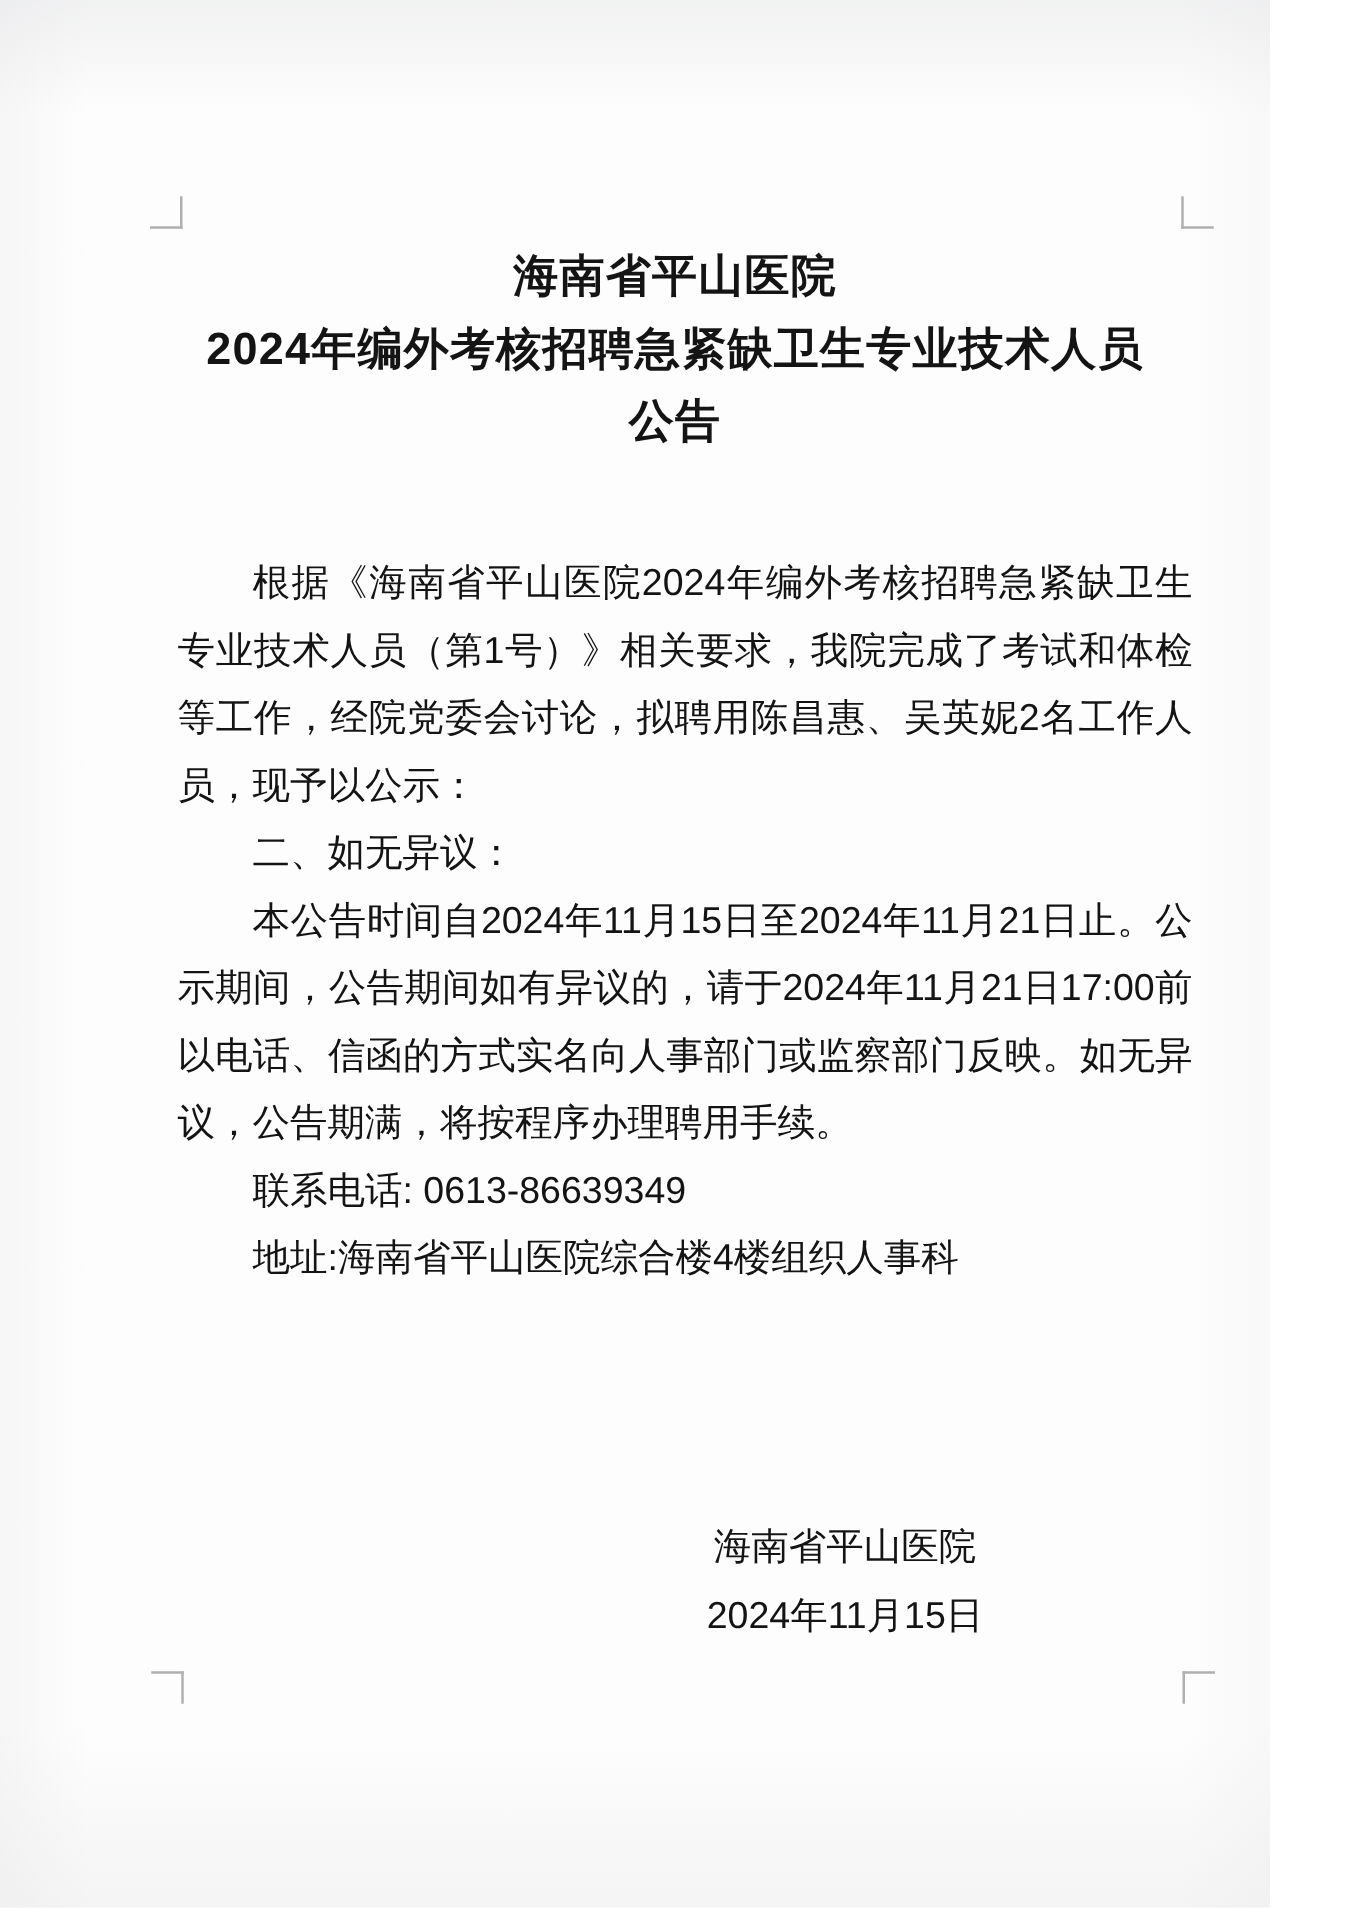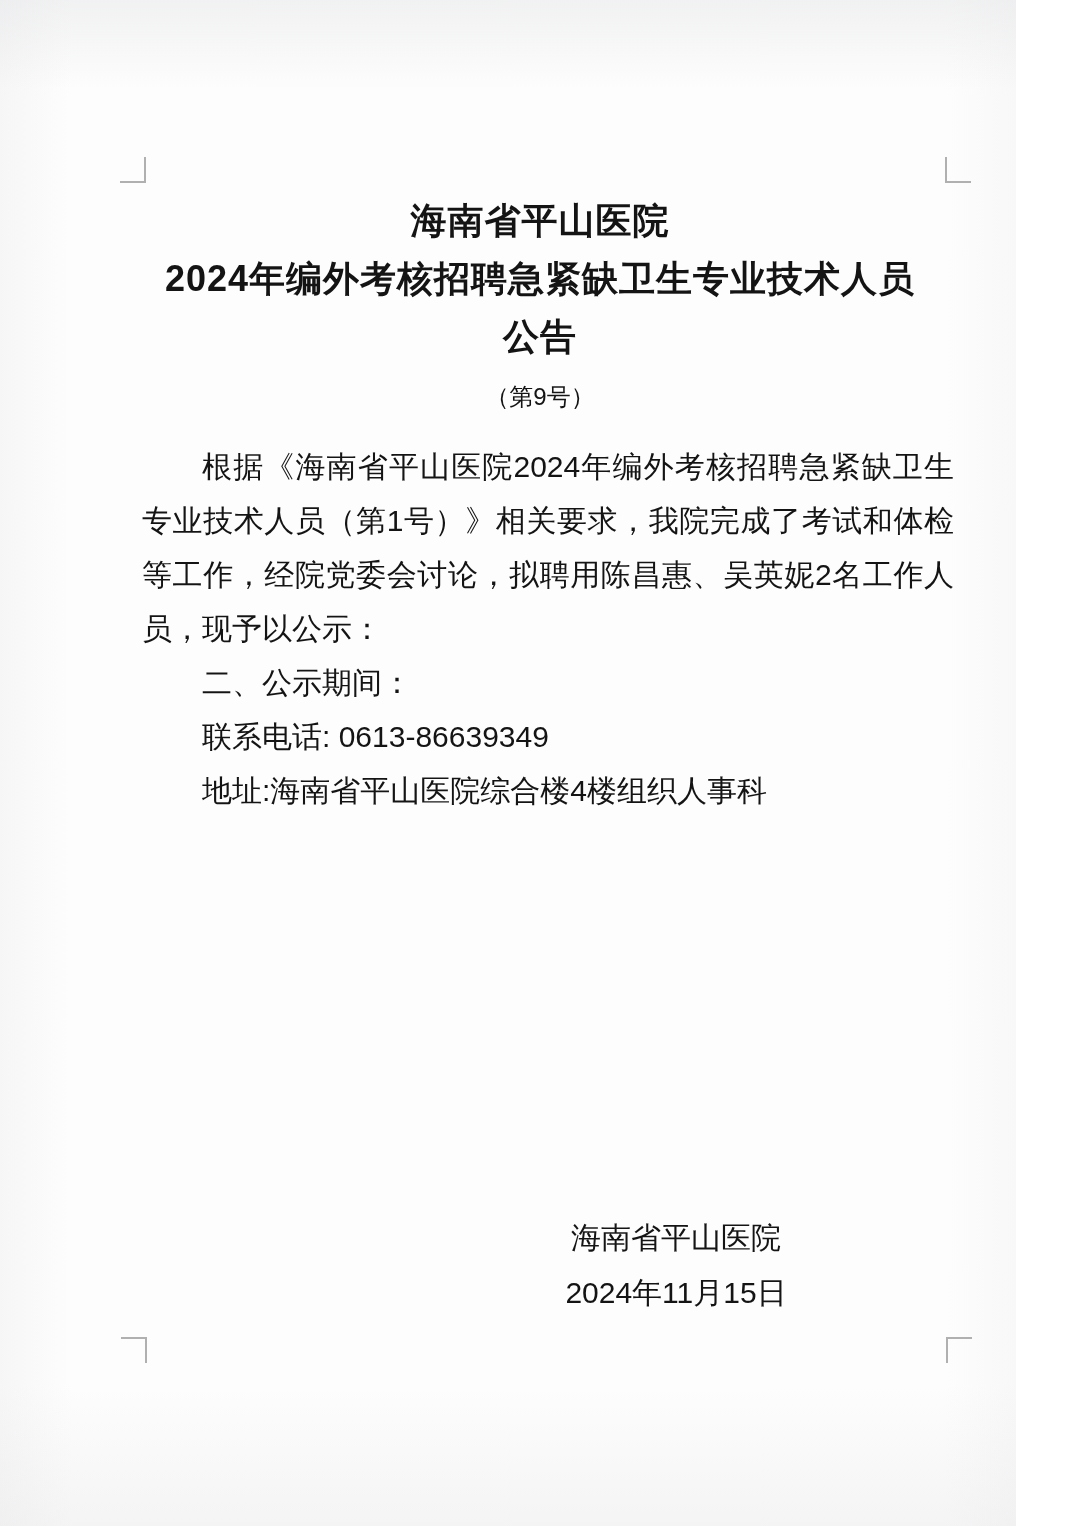--- a/index.html
+++ b/index.html
@@ -96,26 +96,26 @@
 
   <div class="mark tl"></div>
   <div class="mark tr"></div>
   <div class="mark bl"></div>
   <div class="mark br"></div>
 
   <div class="title-block">
     <div class="title-line">海南省平山医院</div>
     <div class="title-line">2024年编外考核招聘急紧缺卫生专业技术人员</div>
     <div class="title-line">公告</div>
-    <div class="issue-no">（第9号）</div>
   </div>
 
   <div class="body-block">
     <p>根据《海南省平山医院2024年编外考核招聘急紧缺卫生专业技术人员（第1号）》相关要求，我院完成了考试和体检等工作，经院党委会讨论，拟聘用陈昌惠、吴英妮2名工作人员，现予以公示：</p>
-    <p>二、公示期间：</p>
+    <p>二、如无异议：</p>
+    <p>本公告时间自2024年11月15日至2024年11月21日止。公示期间，公告期间如有异议的，请于2024年11月21日17:00前以电话、信函的方式实名向人事部门或监察部门反映。如无异议，公告期满，将按程序办理聘用手续。</p>
     <p>联系电话: 0613-86639349</p>
     <p>地址:海南省平山医院综合楼4楼组织人事科</p>
   </div>
 
   <div class="signature-block">
     <div>海南省平山医院</div>
     <div>2024年11月15日</div>
   </div>
 
 </div>

